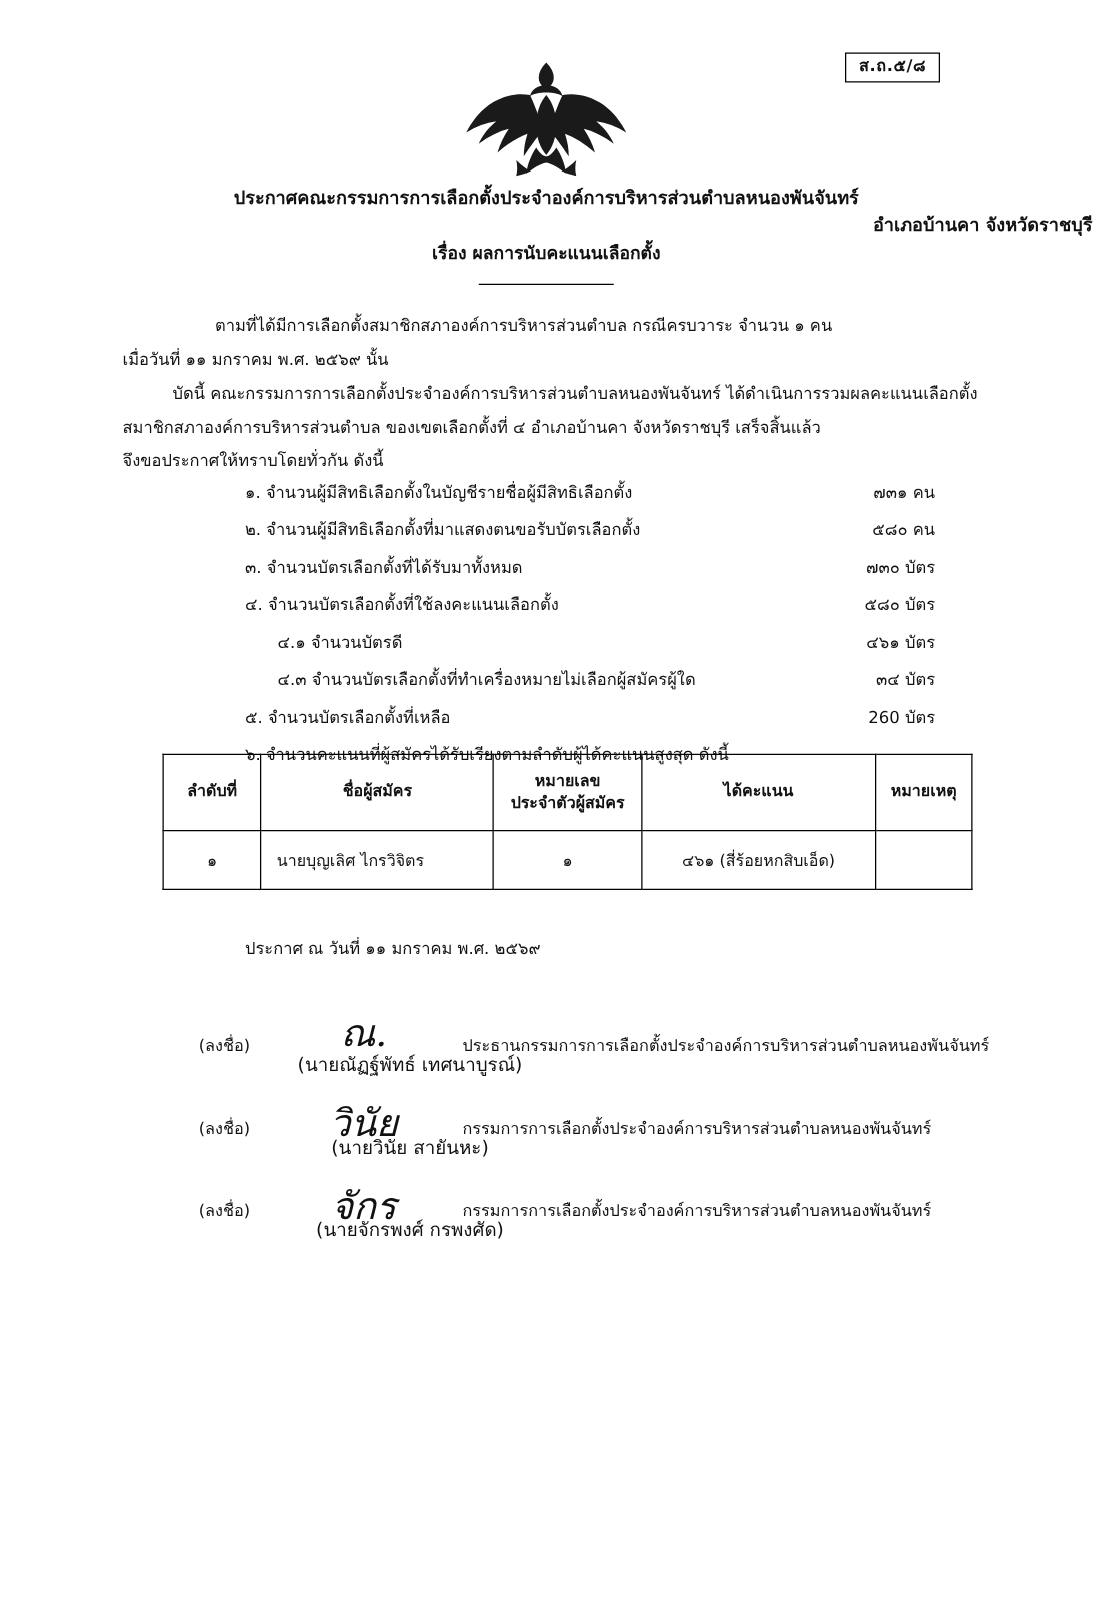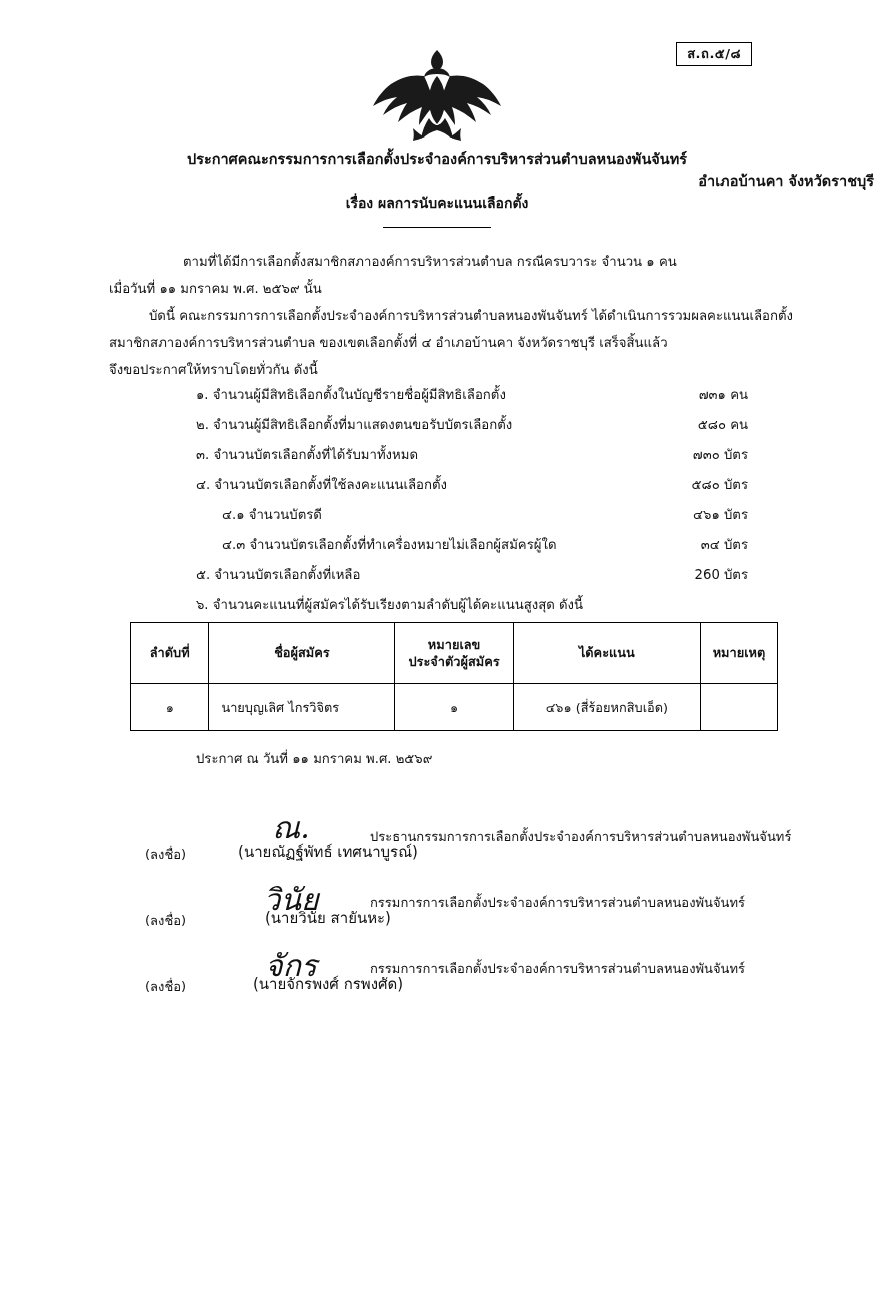--- a/index.html
+++ b/index.html
@@ -65,21 +65,20 @@
   }
 
   
   .body-text {
     position: absolute;
     top: 248px;
     left: 98px;
     width: 700px;
     font-size: 13.2px;
     line-height: 2.05;
-    margin-left: 11px;
   }
   .body-text p { margin: 0; }
   .indent-1 { text-indent: 74px; }
   .indent-2 { text-indent: 40px; }
 
   
   .results {
     position: absolute;
     top: 388px;
     left: 98px;
@@ -97,21 +96,21 @@
   .res-value {
     position: absolute;
     right: 50px;
     white-space: nowrap;
   }
   .res-row { position: relative; }
 
   
   .table-wrap {
     position: absolute;
-    top: 622px;
+    top: 603px;
     left: 130px;
     width: 648px;
     border-radius: 20px;
   }
   table.votes {
     border-collapse: collapse;
     width: 100%;
     font-size: 12.8px;
   }
   table.votes th, table.votes td {
@@ -143,23 +142,22 @@
     left: 98px;
     width: 720px;
     font-size: 13px;
   }
   .sig-row {
     position: relative;
     height: 66px;
   }
   .sig-label {
     position: absolute;
-    left: 47px;
+    left: 61px;
     top: 16px;
-    margin-top: 18px;
   }
   .sig-mark {
     position: absolute;
     left: 128px;
     top: -4px;
     width: 130px;
     height: 44px;
     font-family: "DejaVu Serif", serif;
     font-style: italic;
     font-size: 30px;

